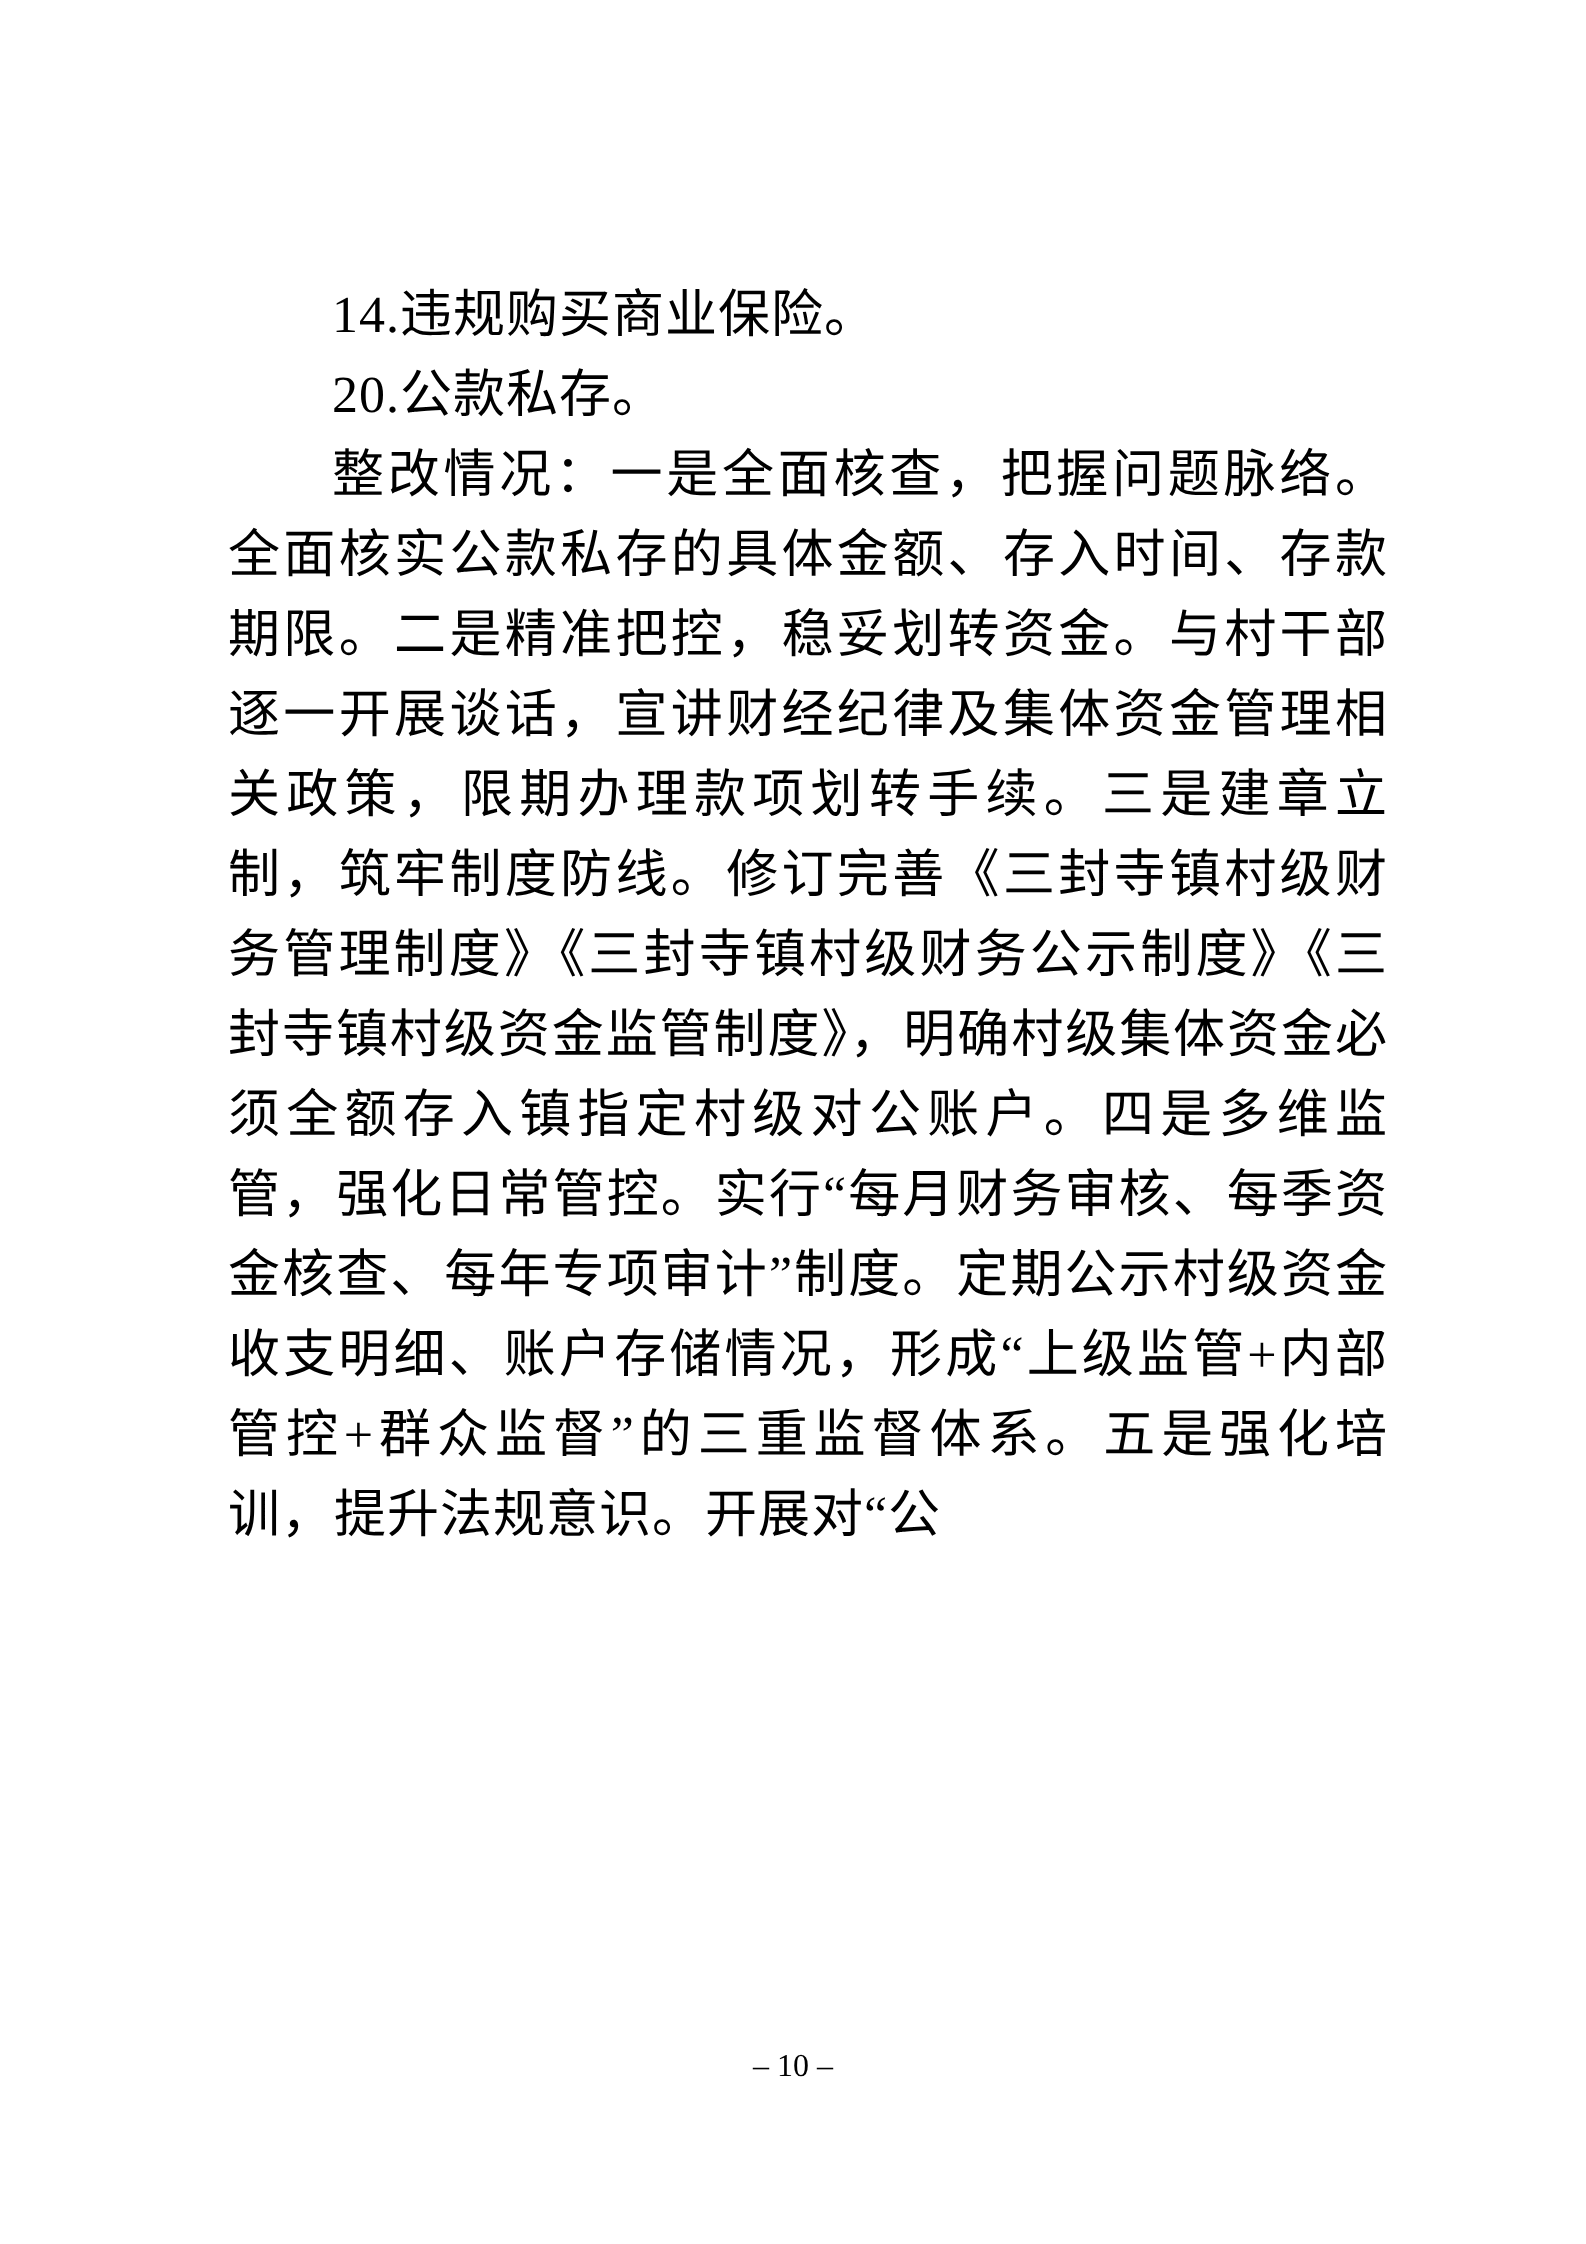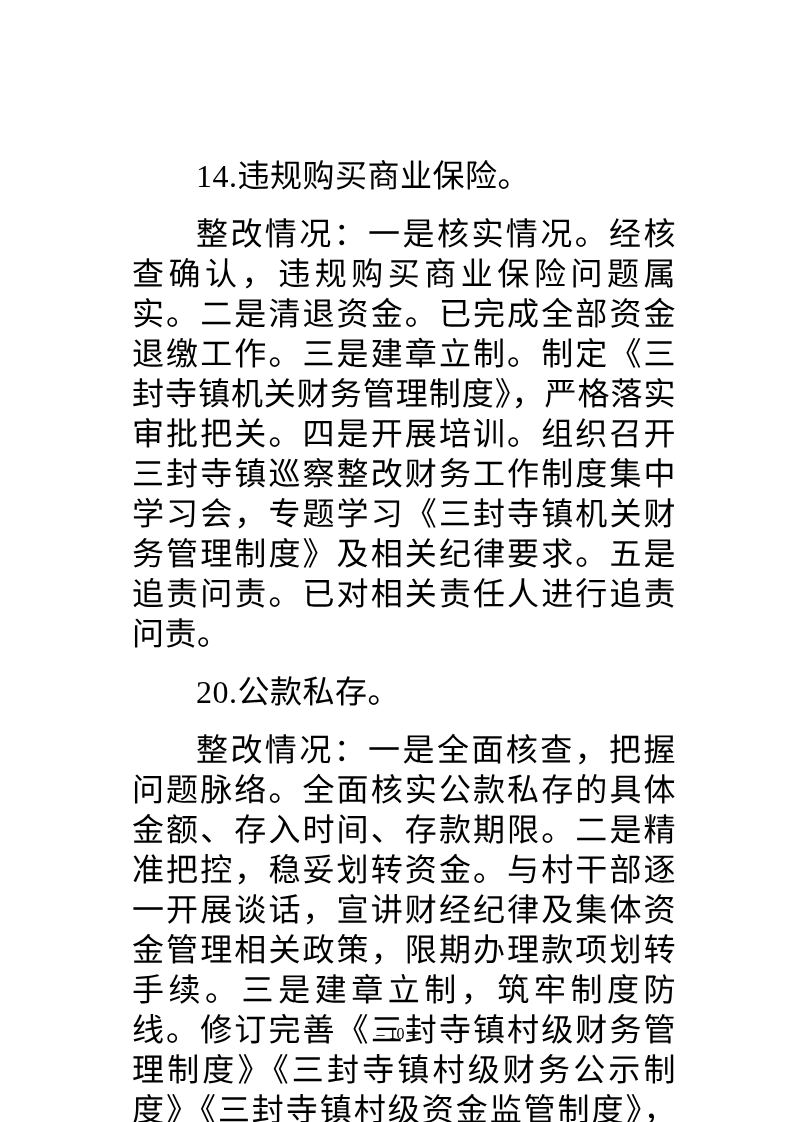--- a/index.html
+++ b/index.html
@@ -17,23 +17,23 @@
     font-family: "Liberation Serif", "DejaVu Serif", serif;
     color: #000000;
   }
   .content {
     position: absolute;
     left: 114px;
     top: 138px;
     width: 580px;
   }
   .content p {
-    margin: 18px;
+    margin: 0;
     padding: 0;
-    font-size: 32px;
+    font-size: 26px;
     line-height: 40px;
     text-align: justify;
     text-indent: 2em;
     letter-spacing: 0.5px;
     word-break: break-all;
     color: #000000;
   }
   .page-number {
     position: absolute;
     left: 0;
@@ -45,18 +45,17 @@
     color: #000000;
     font-family: "Liberation Serif", "DejaVu Serif", serif;
   }
 </style>
 </head>
 <body>
 
 <div class="page">
   <div class="content">
     <p>14.违规购买商业保险。</p>
-    <p>整改情况：一是核实情况。经核查确认，违规购买商业保险问题属实。二是清退资金。已完成全部资金退缴工作。三是建章立制。制定《三封寺镇机关财务管理制度》，严格落实审批把关。四是开展培训。组织召开三封寺镇巡察整改财务工作制度集中学习会，专题学习《三封寺镇机关财务管理制度》及相关纪律要求。五是追责问责。已对相关责任人进行追责问责。</p>
     <p>20.公款私存。</p>
     <p>整改情况：一是全面核查，把握问题脉络。全面核实公款私存的具体金额、存入时间、存款期限。二是精准把控，稳妥划转资金。与村干部逐一开展谈话，宣讲财经纪律及集体资金管理相关政策，限期办理款项划转手续。三是建章立制，筑牢制度防线。修订完善《三封寺镇村级财务管理制度》《三封寺镇村级财务公示制度》《三封寺镇村级资金监管制度》，明确村级集体资金必须全额存入镇指定村级对公账户。四是多维监管，强化日常管控。实行“每月财务审核、每季资金核查、每年专项审计”制度。定期公示村级资金收支明细、账户存储情况，形成“上级监管+内部管控+群众监督”的三重监督体系。五是强化培训，提升法规意识。开展对“公</p>
   </div>
   <div class="page-number">– 10 –</div>
 </div>
 
 </body></html>

